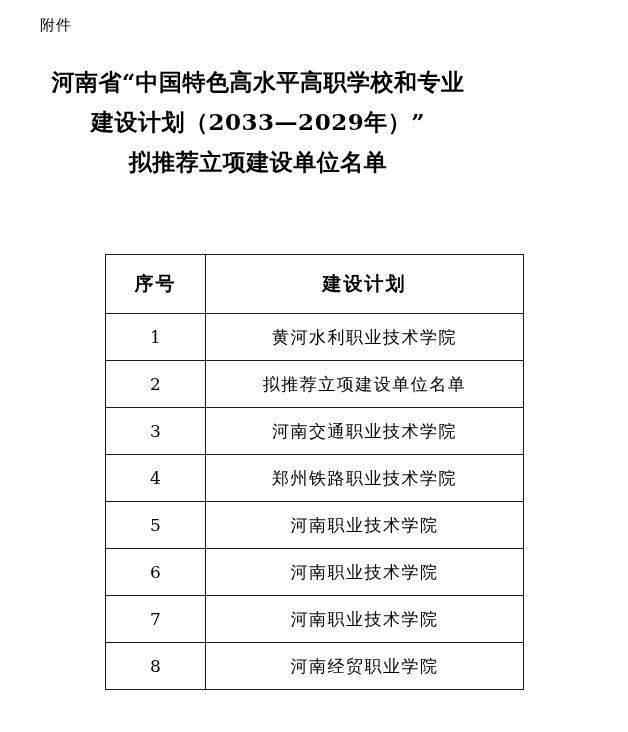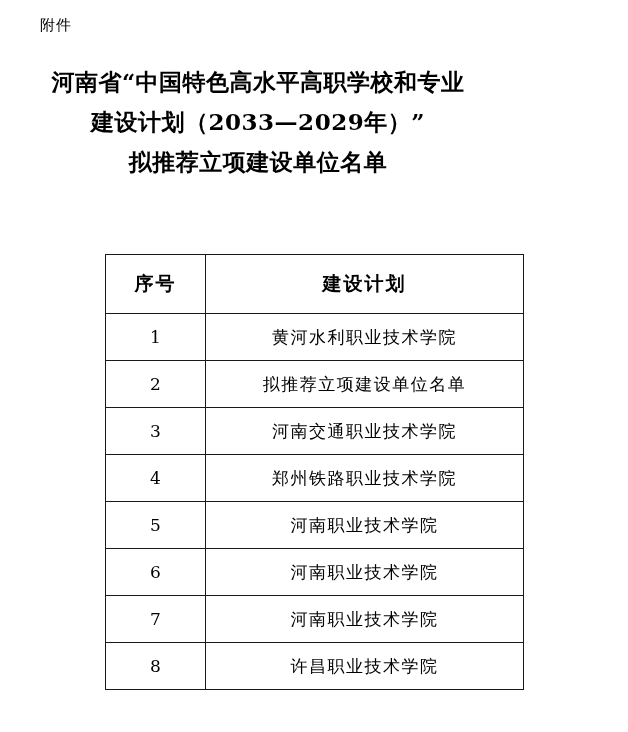--- a/index.html
+++ b/index.html
@@ -131,19 +131,19 @@
         <tr>
           <td class="cell-no">6</td>
           <td class="cell-name">河南职业技术学院</td>
         </tr>
         <tr>
           <td class="cell-no">7</td>
           <td class="cell-name">河南职业技术学院</td>
         </tr>
         <tr>
           <td class="cell-no">8</td>
-          <td class="cell-name">许昌职业技术学院</td>
+          <td class="cell-name">河南经贸职业学院</td>
         </tr>
       </tbody>
     </table>
   </div>
 
 </div>
 
 </body></html>

